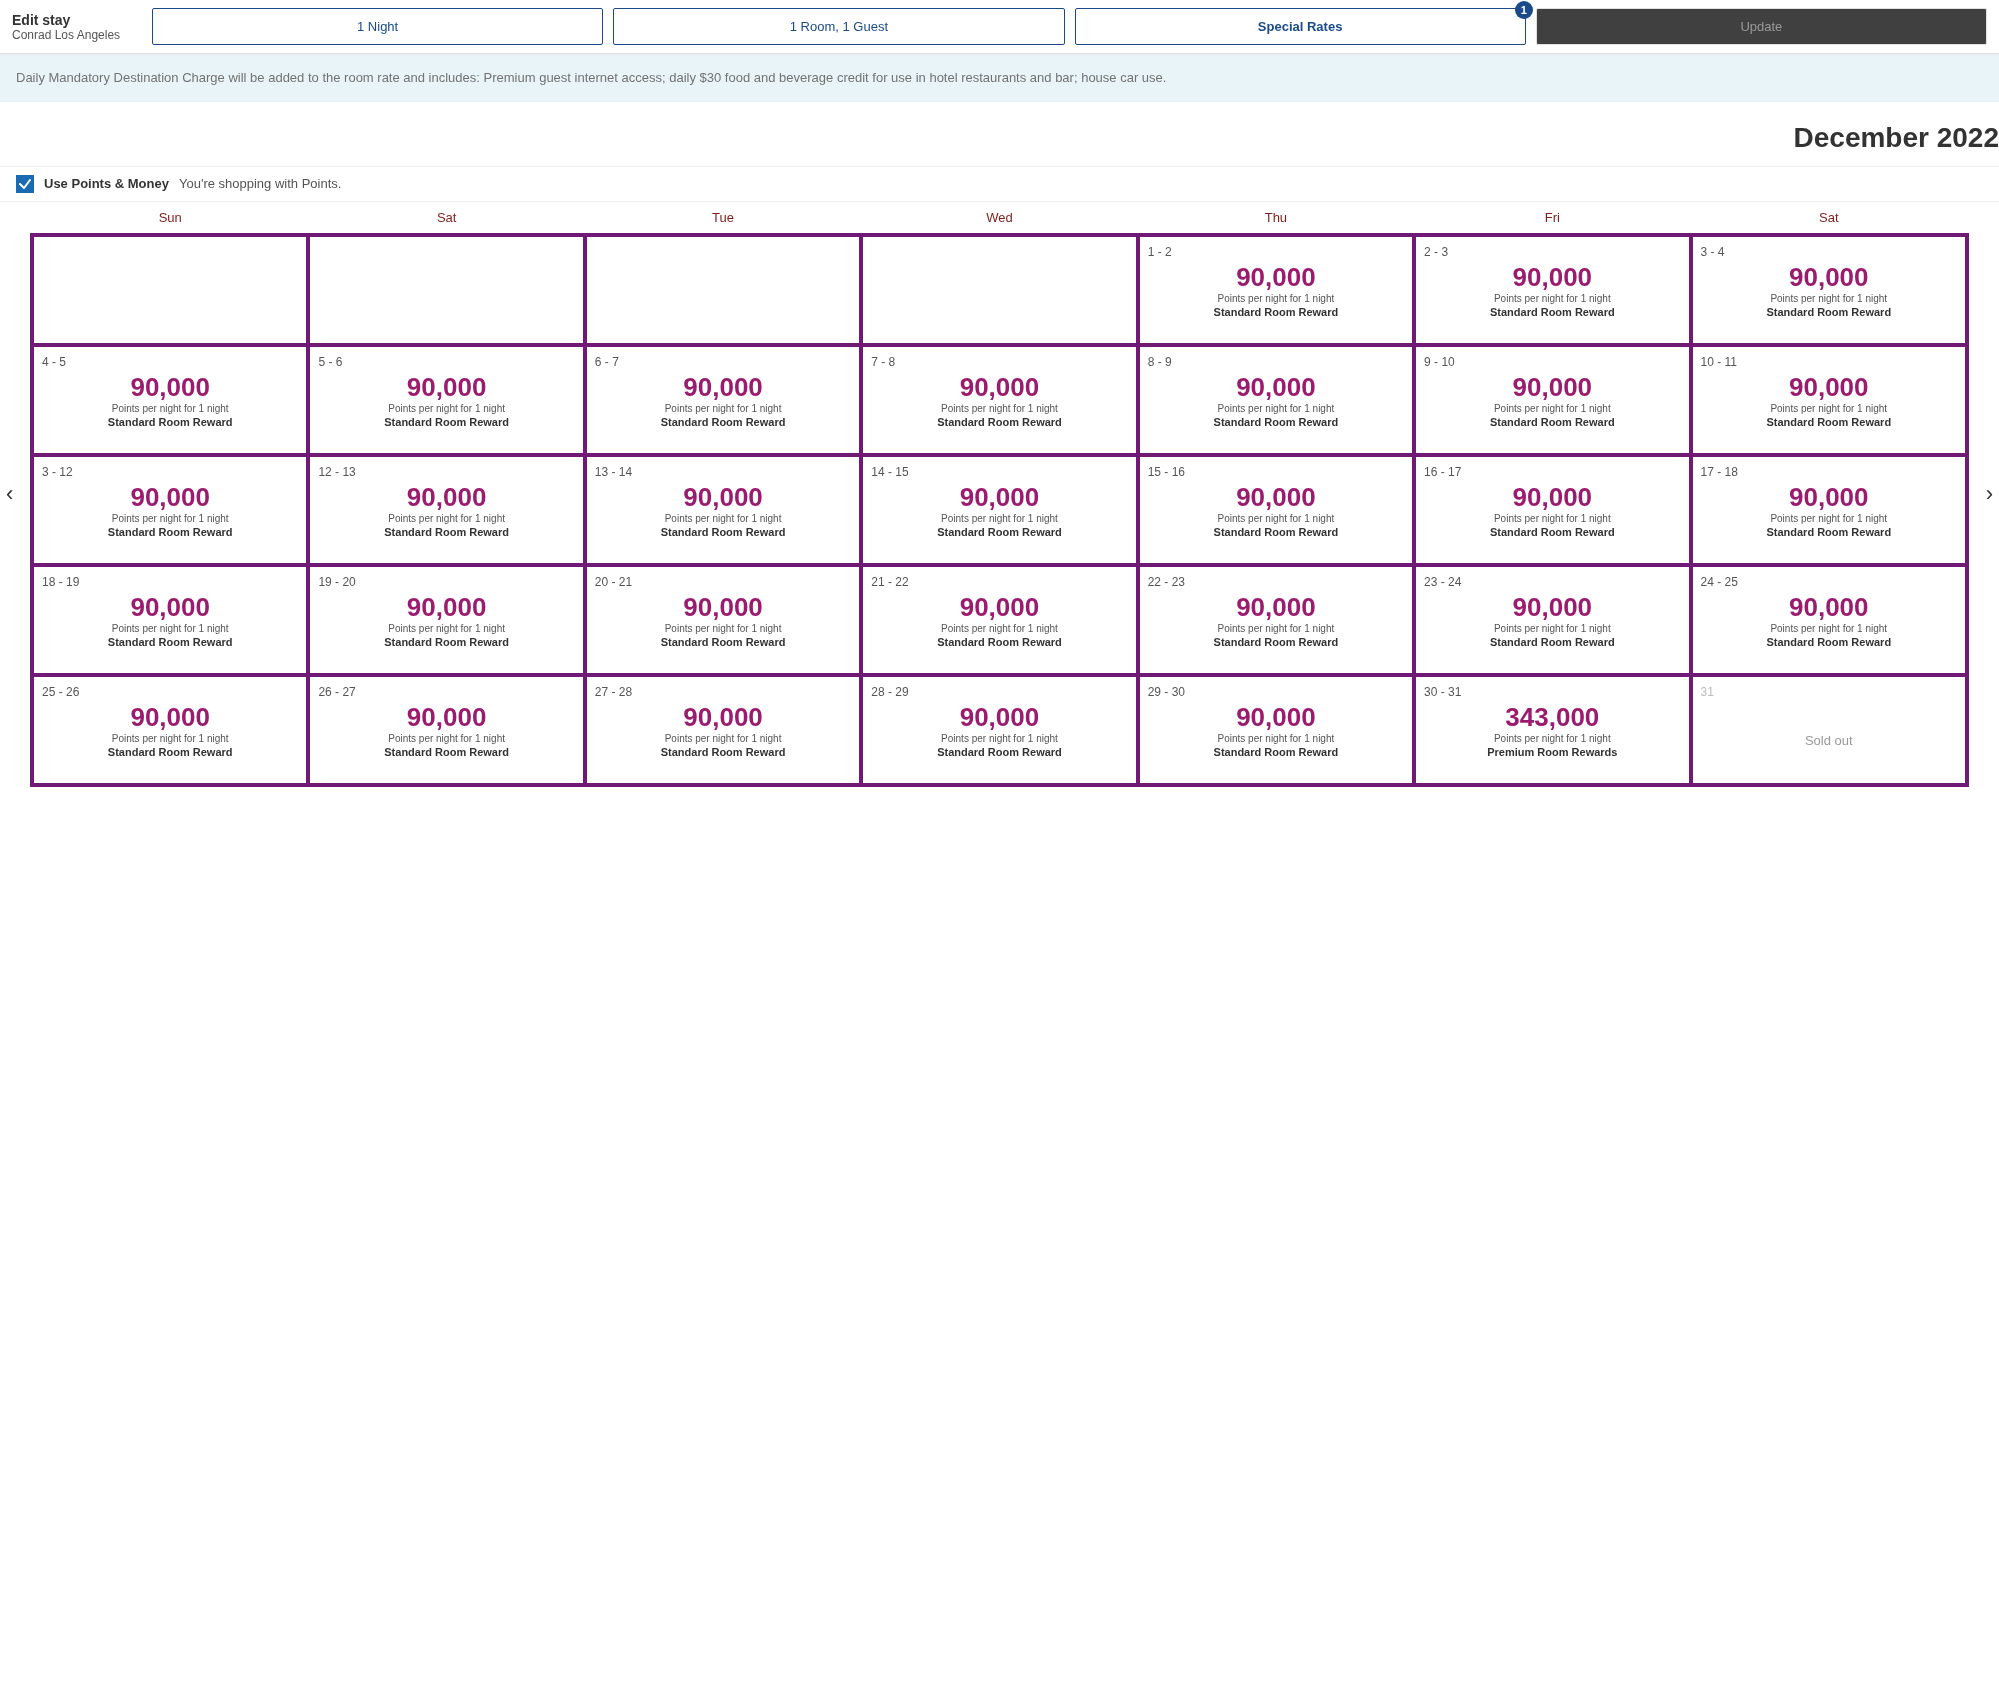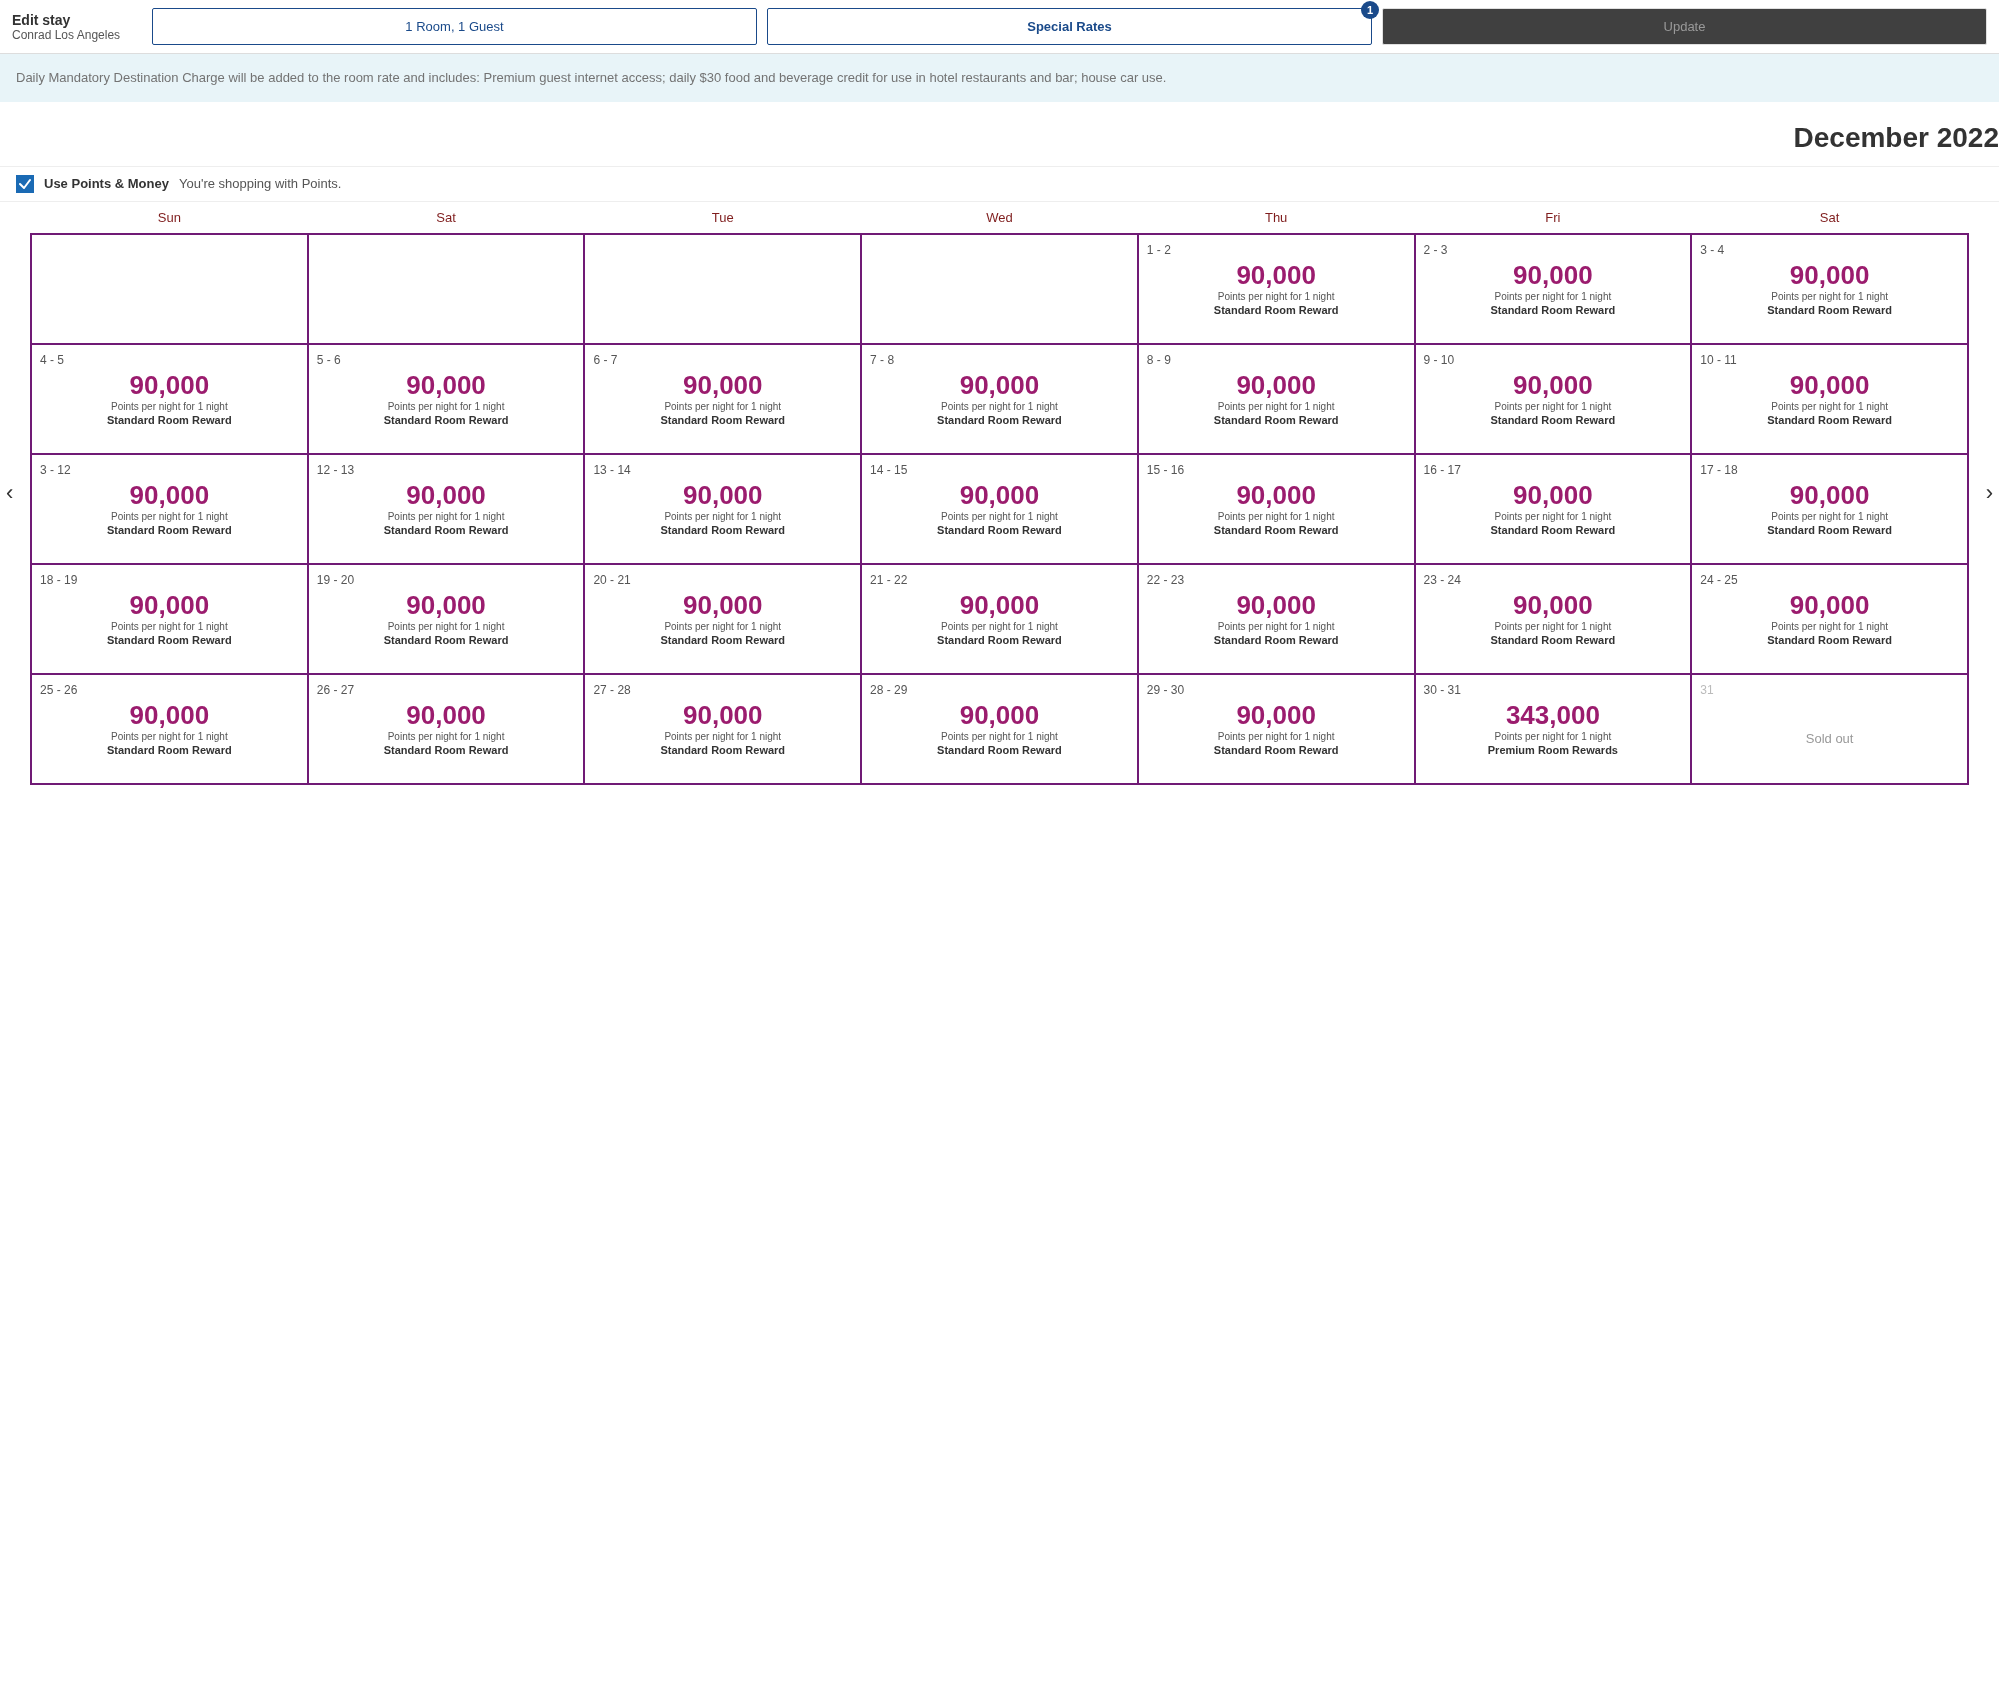--- a/index.html
+++ b/index.html
@@ -138,21 +138,21 @@
     }
     .calendar th {
       text-align: center;
       padding: 8px 4px;
       font-weight: normal;
       font-size: 13px;
       color: #7f1d1d;
       border-bottom: 1px solid #e0e0e0;
     }
     .calendar td {
-      border: 2px solid #701a75;
+      border: 4px solid #701a75;
       vertical-align: top;
       padding: 8px 8px 12px 8px;
       width: calc(100%/7);
       height: 110px;
     }
     .cell-date {
       font-size: 12px;
       color: #555;
       margin-bottom: 4px;
     }
@@ -190,20 +190,21 @@
     }
   </style>
 </head>
 <body>
 
 <div class="header">
   <div class="edit-stay-label">
     <div class="title">Edit stay</div>
     <div class="subtitle">Conrad Los Angeles</div>
   </div>
+  <button class="header-btn">1 Night</button>
   <button class="header-btn">1 Room, 1 Guest</button>
   <button class="header-btn special">
     <span>Special Rates</span>
     <span class="badge">1</span>
   </button>
   <button class="header-btn update">Update</button>
 </div>
 
 <div class="info-bar">
   <span>Daily Mandatory Destination Charge will be added to the room rate and includes: Premium guest internet access; daily $30 food and beverage credit for use in hotel restaurants and bar; house car use.</span>

